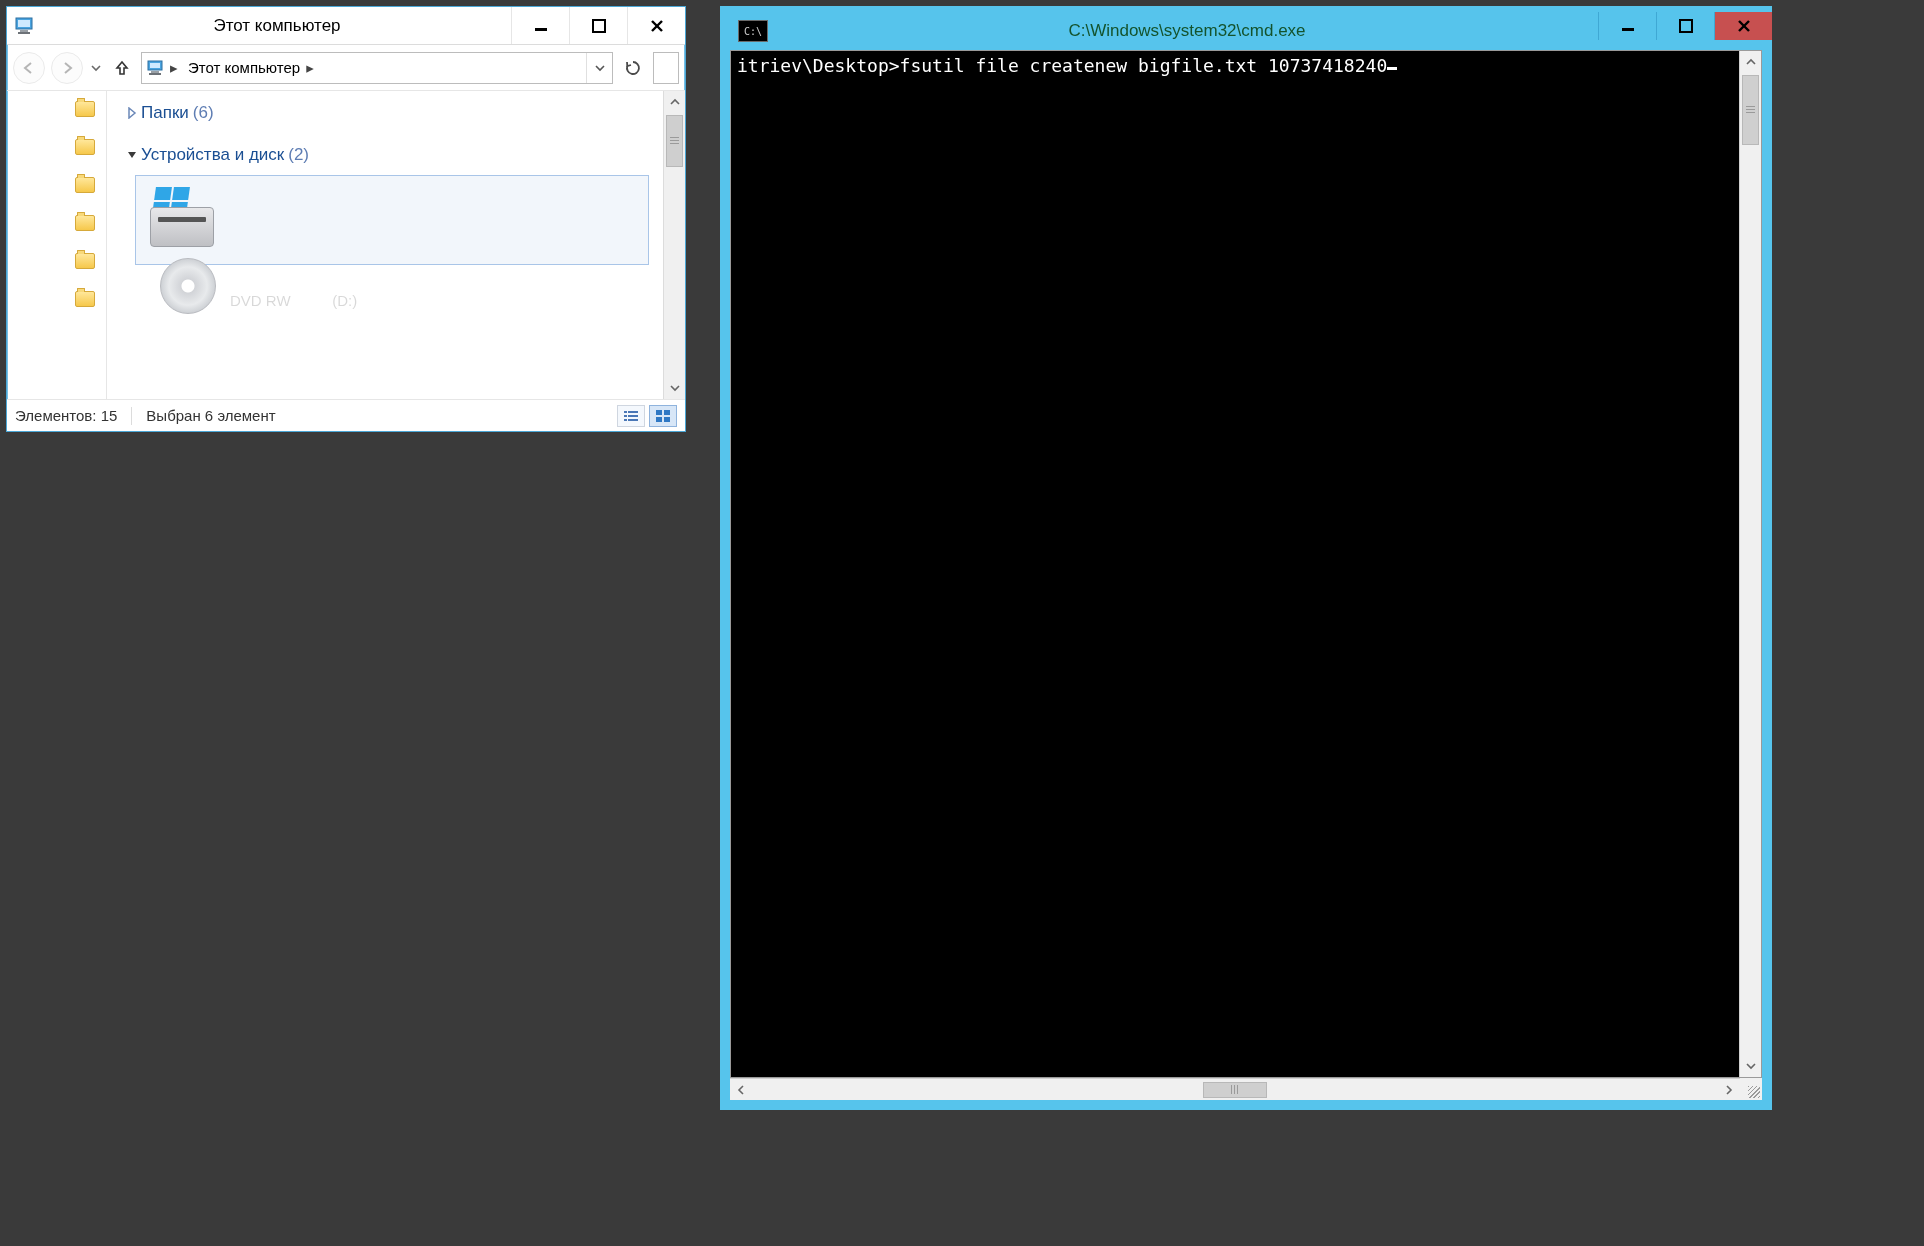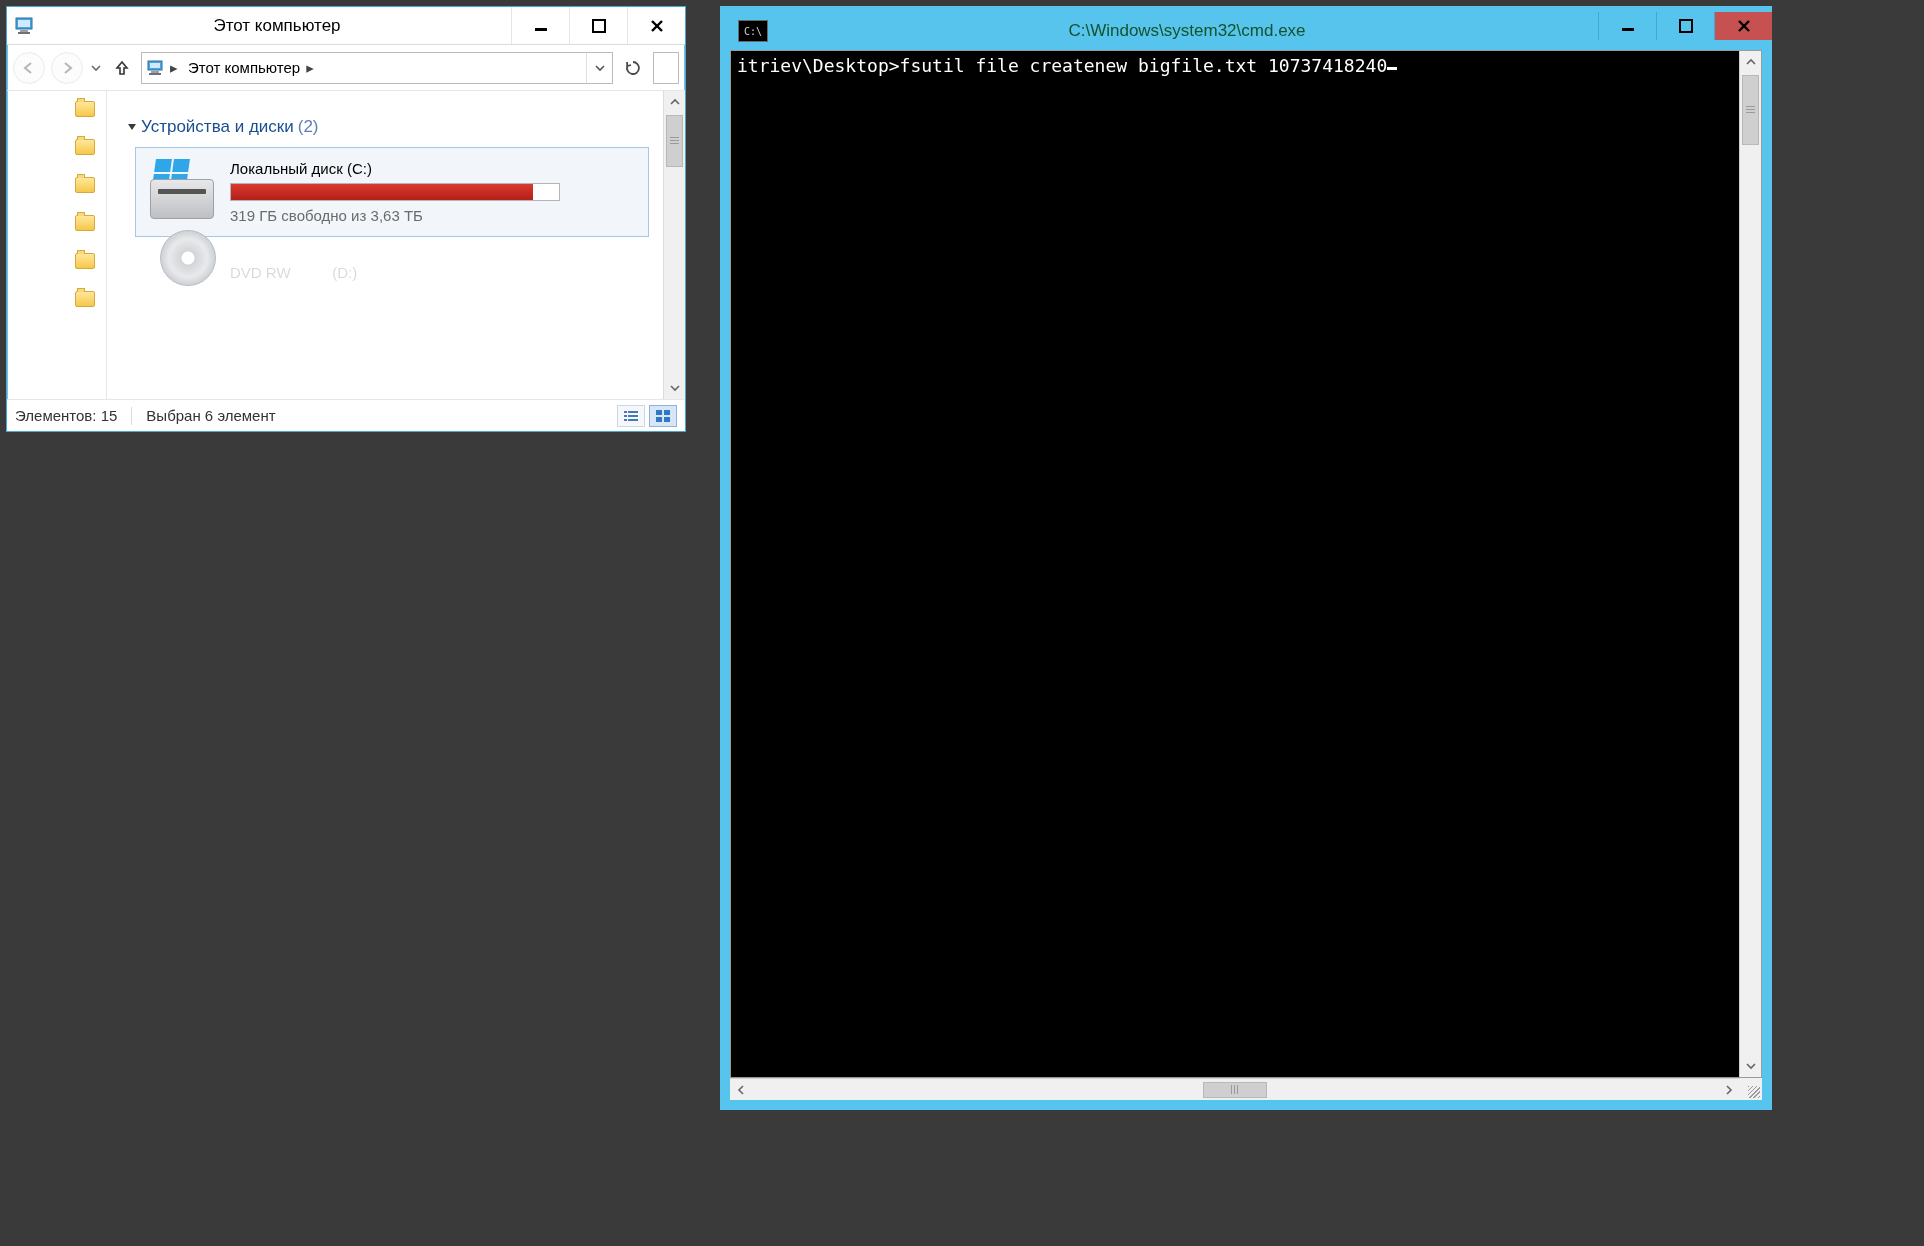--- a/index.html
+++ b/index.html
@@ -201,48 +201,50 @@
             <div class="tab"></div>
           </div>
         <div class="fld">
             <div class="tab"></div>
           </div>
       </div>
     </div>
 
     <div class="content">
 
+      <div class="group-hdr">
+        <span class="tri">
+            <svg width="10" height="12">
+              <path d="M2 1 L8 6 L2 11 Z" fill="none" stroke="#6b88b8" stroke-width="1.5"></path>
+            </svg>
+          </span>
+        <span>Папки</span>
+        <span class="count">(6)</span>
+      </div>
 
       <div class="group-hdr" style="margin-top:14px;">
         <span class="tri">
             <svg width="12" height="12">
               <path d="M2 3 L10 3 L6 9 Z" fill="#3a3a3a"></path>
             </svg>
           </span>
-        <span>Устройства и диски</span>
+        <span>Устройства и диск</span>
         <span class="count">(2)</span>
       </div>
 
       <div class="item sel">
         <div class="drive-icon">
           <div class="winlogo">
               <span></span>
               <span></span>
               <span></span>
               <span></span>
             </div>
           <div class="case"></div>
             <div class="slot"></div>
-        </div>
-        <div class="meta">
-          <div class="name">Локальный диск (C:)</div>
-          <div class="bar">
-              <div class="fill" id="drive-fill" style="width: 92%;"></div>
-            </div>
-          <div class="free">319 ГБ свободно из 3,63 ТБ</div>
         </div>
       </div>
 
       <div class="item partial">
         <div class="dvd-icon">
             <div class="disc"></div>
           </div>
         <div class="label" style="opacity:0.15;">DVD RW&nbsp;&nbsp;&nbsp;&nbsp;&nbsp;&nbsp;&nbsp;&nbsp;&nbsp;&nbsp;(D:)</div>
       </div>
 

